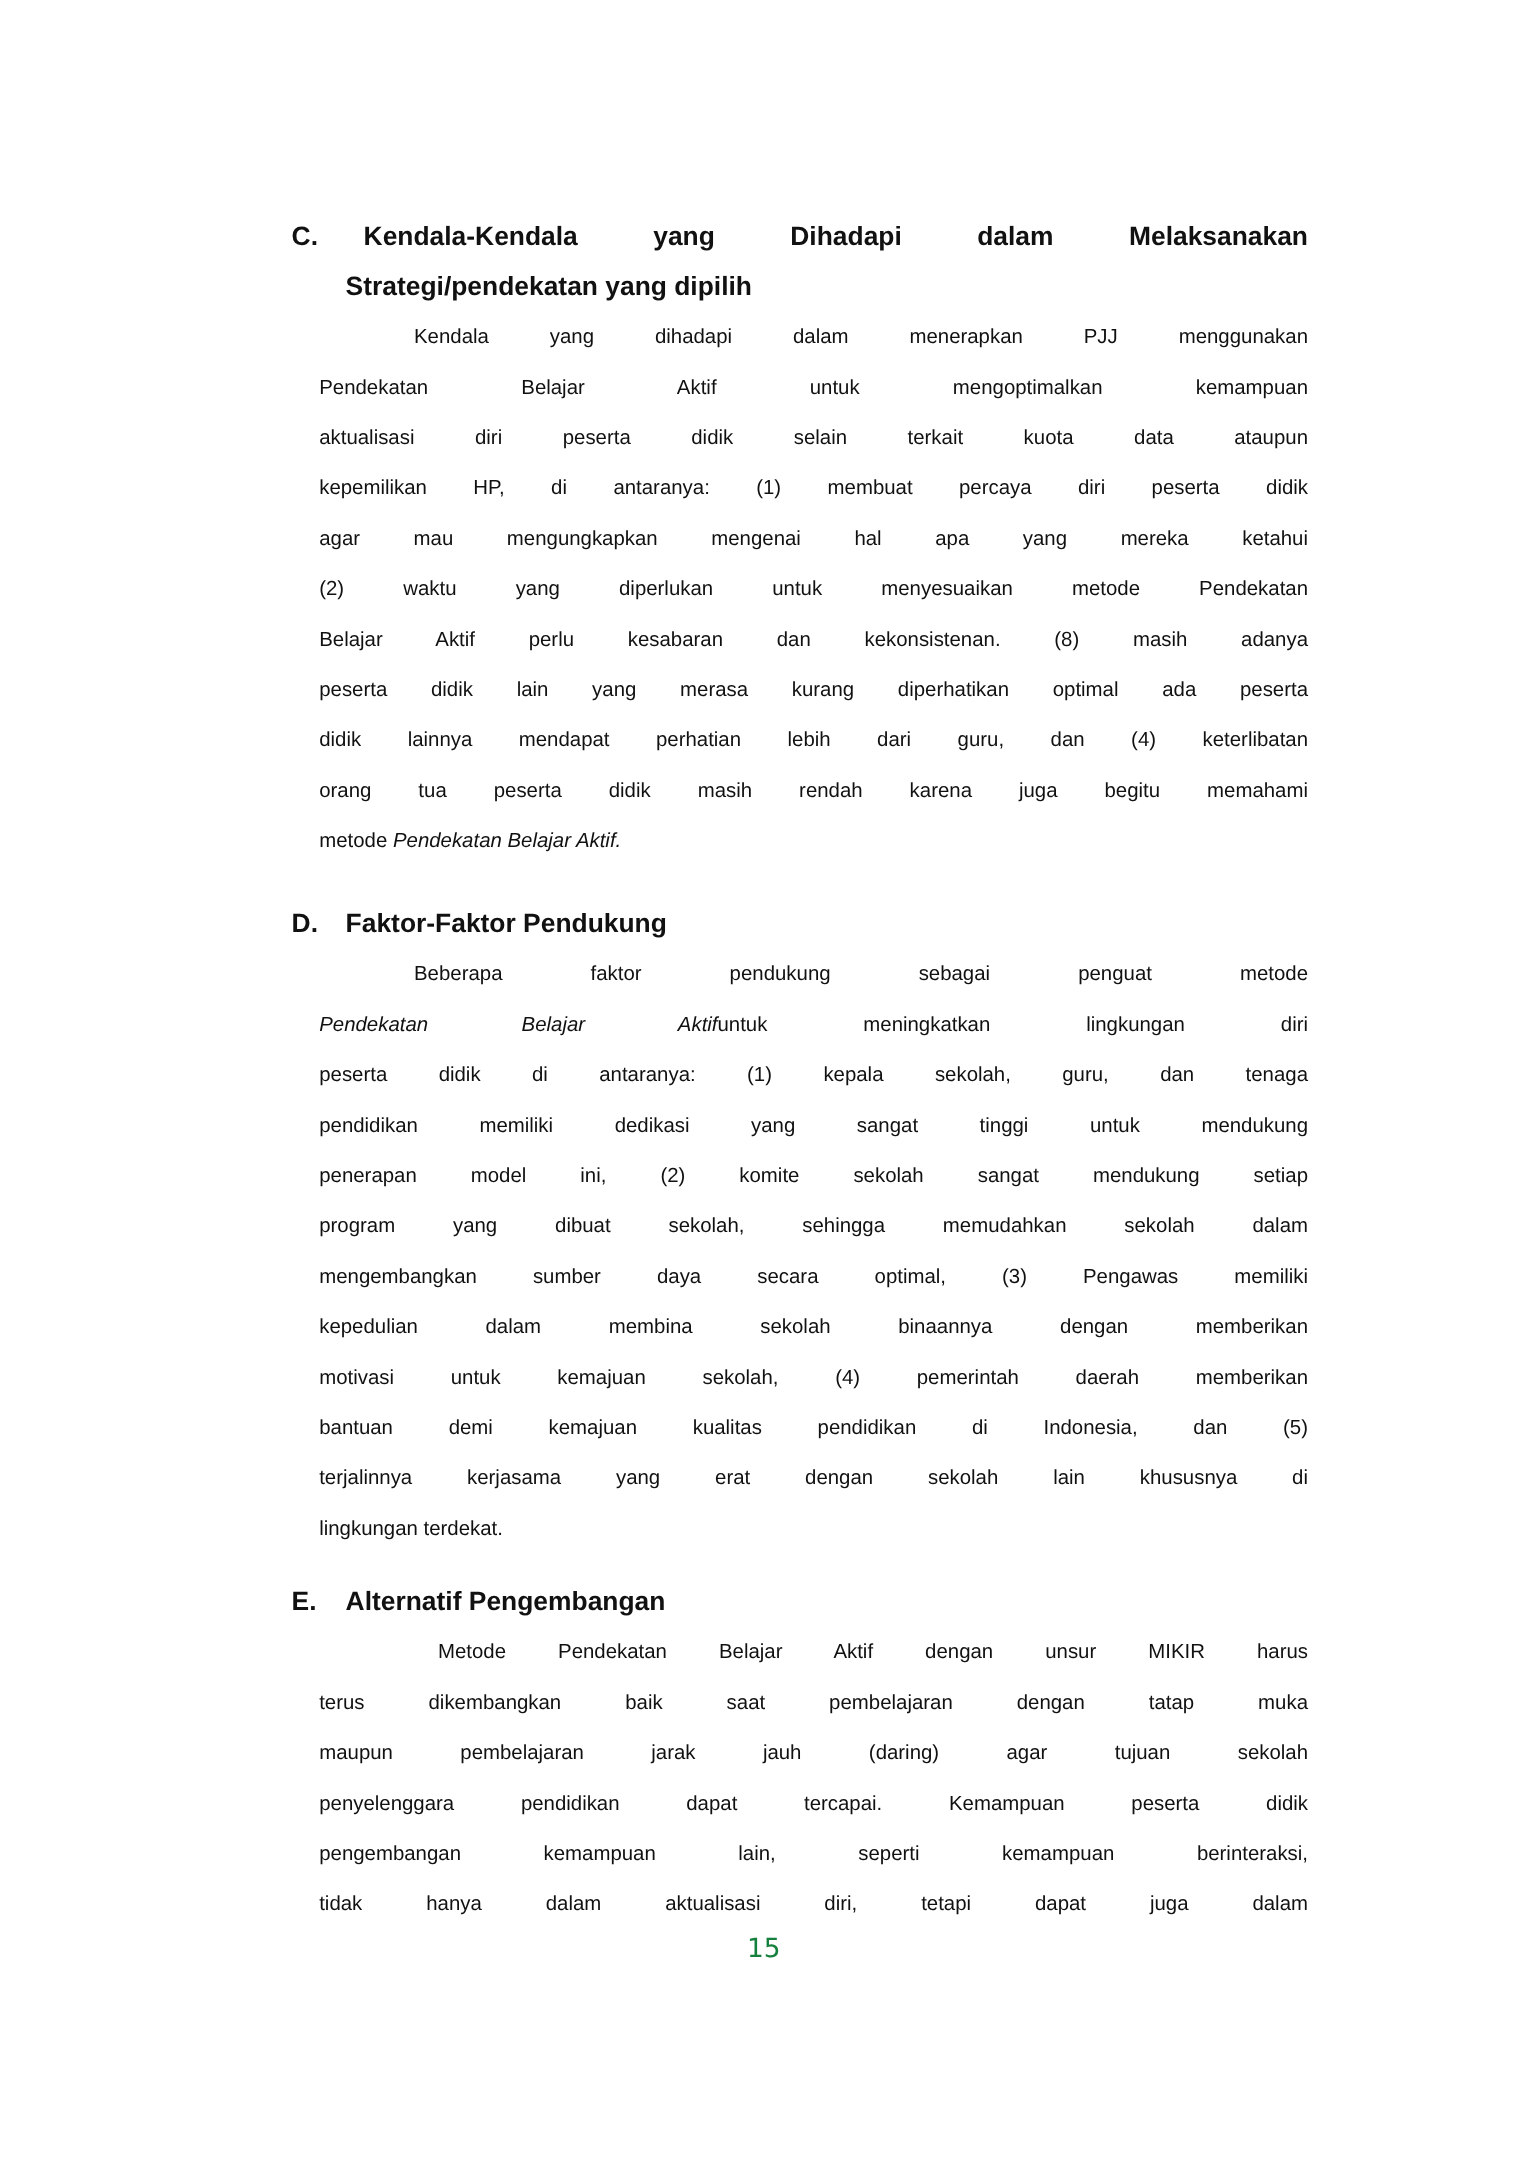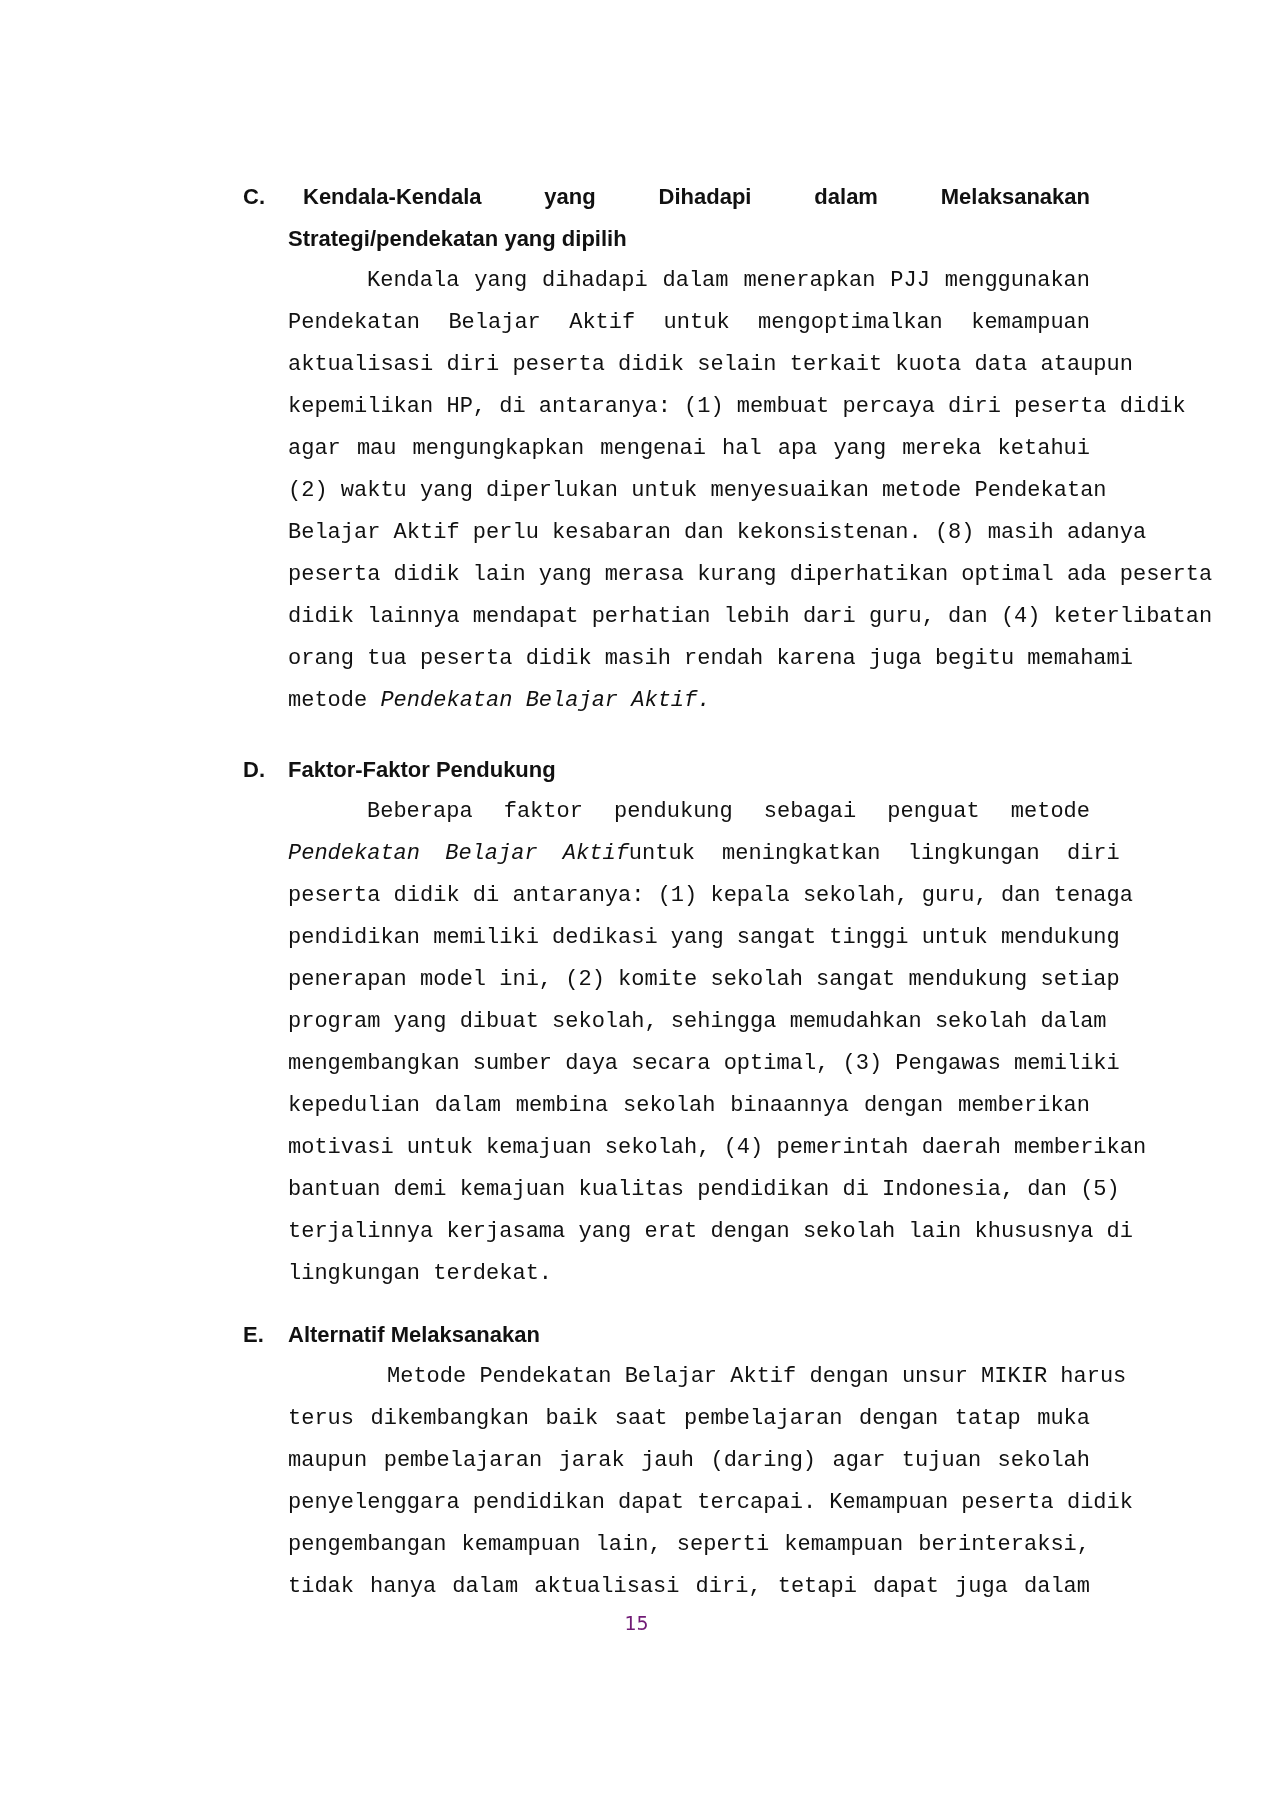--- a/index.html
+++ b/index.html
@@ -3,28 +3,28 @@
 <meta charset="utf-8">
 <style>
   html, body { margin: 0; padding: 0; background: #ffffff; }
   body { width: 1273px; height: 1800px; position: relative; overflow: hidden;
          font-family: "Liberation Sans", sans-serif; color: #111111; }
   .page { position: absolute; left: 0; top: 0; width: 1273px; height: 1800px; background: #fff; }
   .section { position: absolute; left: 243px; width: 847px; }
   .heading { position: relative; font-weight: bold; font-size: 22px; line-height: 42px; }
   .heading .label { position: absolute; left: 0; top: 0; }
   .heading .hline1 { display: flex; justify-content: space-between; margin-left: 60px; gap: 14px; }
-  .body { margin-left: 45px; font-size: 22px; line-height: 42px; font-family: Liberation Mono, monospace; }
+  .body { margin-left: 23px; font-size: 17px; line-height: 42px; }
   .body .ln { display: block; text-align: justify; text-align-last: justify; white-space: nowrap; overflow: visible; height: 42px; }
   .body .ln.last { text-align-last: left; }
   .body .ln.indent { padding-left: 79px; }
   .body .ln.indent2 { padding-left: 99px; }
   .ital { font-style: italic; }
   .pagenum { position: absolute; left: 0; width: 1273px; top: 1612px; text-align: center;
-             font-family: "DejaVu Sans", sans-serif; font-size: 19px; color: #701a75; }
+             font-family: "DejaVu Sans", sans-serif; font-size: 22px; color: #15803d; }
   .jl { display: flex; justify-content: space-between; }
 </style>
 </head>
 <body>
 
 <div class="page">
 
   <div class="section" style="top:176px;">
     <div class="heading">
       <span class="label">C.</span>
@@ -69,21 +69,21 @@
       <span class="ln">motivasi untuk kemajuan sekolah, (4) pemerintah daerah memberikan</span>
       <span class="ln">bantuan demi kemajuan kualitas pendidikan di Indonesia, dan (5)</span>
       <span class="ln">terjalinnya kerjasama yang erat dengan sekolah  lain khususnya di</span>
       <span class="ln last">lingkungan terdekat.</span>
     </div>
   </div>
 
   <div class="section" style="top:1314px;">
     <div class="heading">
       <span class="label">E.</span>
-      <div style="margin-left:45px;">Alternatif Melaksanakan</div>
+      <div style="margin-left:45px;">Alternatif Pengembangan</div>
     </div>
     <div class="body">
       <span class="ln indent2">Metode Pendekatan Belajar Aktif dengan unsur MIKIR harus</span>
       <span class="ln">terus dikembangkan baik saat pembelajaran dengan tatap muka</span>
       <span class="ln">maupun pembelajaran jarak jauh (daring) agar tujuan sekolah</span>
       <span class="ln">penyelenggara pendidikan dapat tercapai. Kemampuan peserta didik</span>
       <span class="ln">pengembangan kemampuan lain, seperti kemampuan berinteraksi,</span>
       <span class="ln">tidak hanya dalam aktualisasi diri, tetapi dapat juga dalam</span>
     </div>
   </div>

